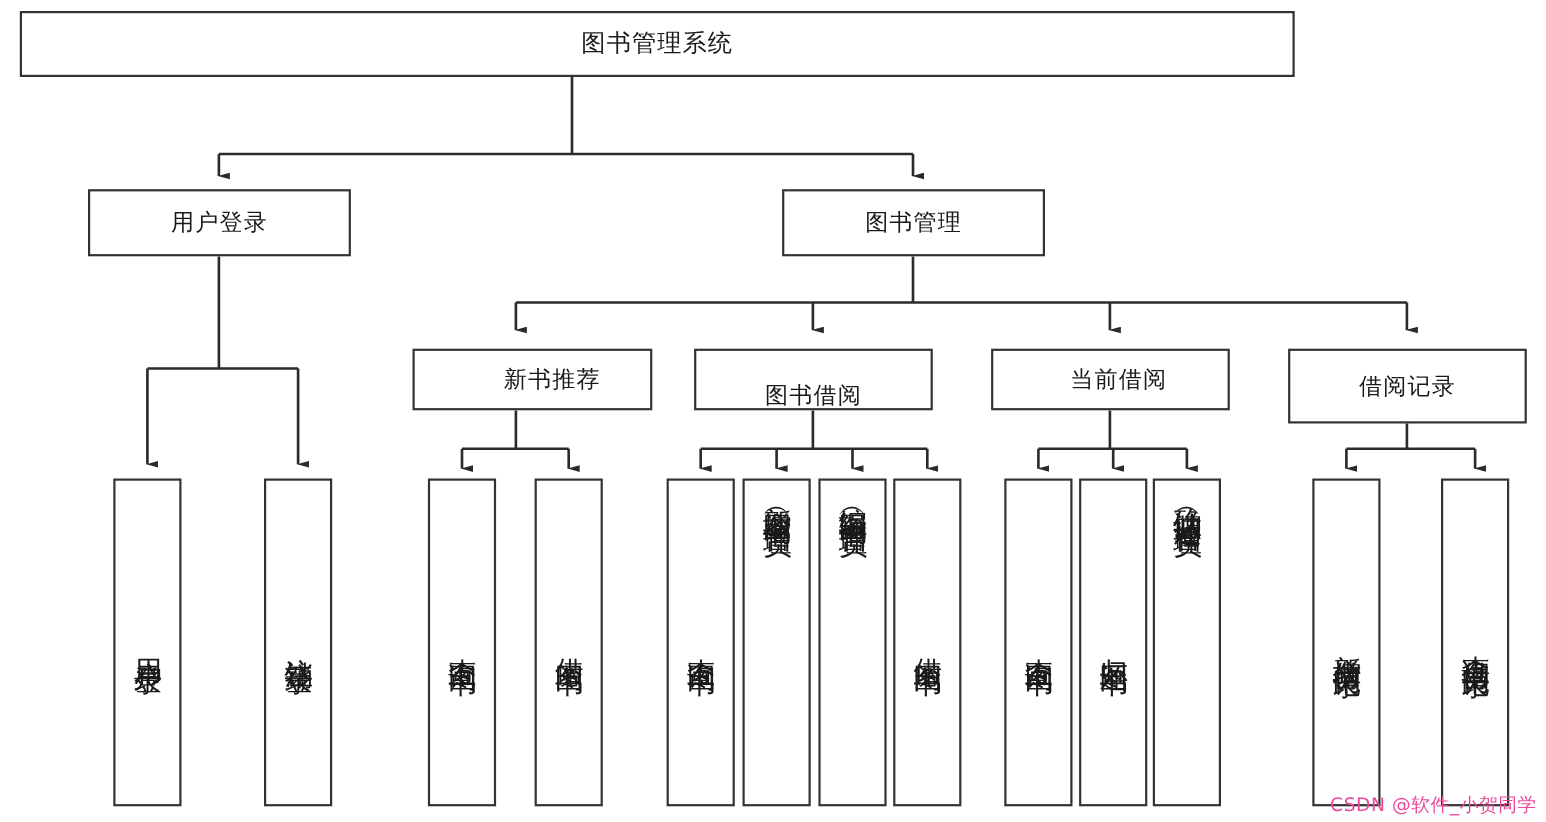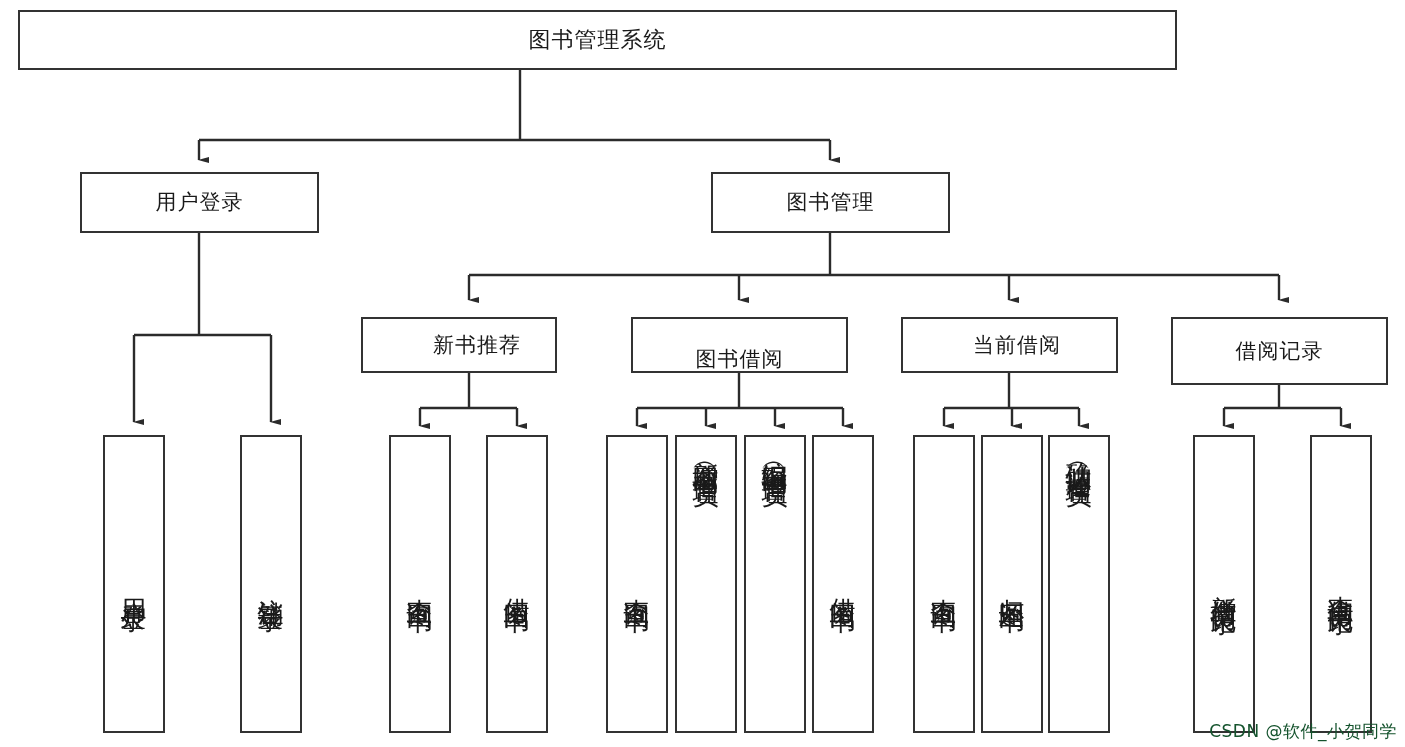--- a/index.html
+++ b/index.html
@@ -57,21 +57,21 @@
     top: 0;
     width: 1405px;
     height: 747px;
     pointer-events: none;
   }
   .watermark {
     position: absolute;
     right: 8px;
     bottom: 4px;
     font-size: 17px;
-    color: #14532d;
+    color: #ec4899;
     letter-spacing: 0.5px;
     white-space: nowrap;
   }
 </style>
 </head>
 <body>
 
 <div id="canvas">
 
   <svg class="wires" viewBox="0 0 1405 747">
@@ -128,21 +128,21 @@
     <span class="label">图书管理系统</span>
   </div>
 
   <div class="node" style="left:80px; top:172px; width:239px; height:61px;">
     <span class="label">用户登录</span>
   </div>
   <div class="node" style="left:711px; top:172px; width:239px; height:61px;">
     <span class="label">图书管理</span>
   </div>
 
-  <div class="node" style="left:361px; top:317px; width:196px; height:56px;padding-left:36px;">
+  <div class="node" style="left:375px; top:317px; width:218px; height:56px;padding-left:36px;">
     <span class="label">新书推荐</span>
   </div>
   <div class="node" style="left:631px; top:317px; width:217px; height:56px;align-items:flex-end;">
     <span class="label">图书借阅</span>
   </div>
   <div class="node" style="left:901px; top:317px; width:217px; height:56px;padding-left:15px;">
     <span class="label">当前借阅</span>
   </div>
   <div class="node" style="left:1171px; top:317px; width:217px; height:68px;">
     <span class="label">借阅记录</span>

